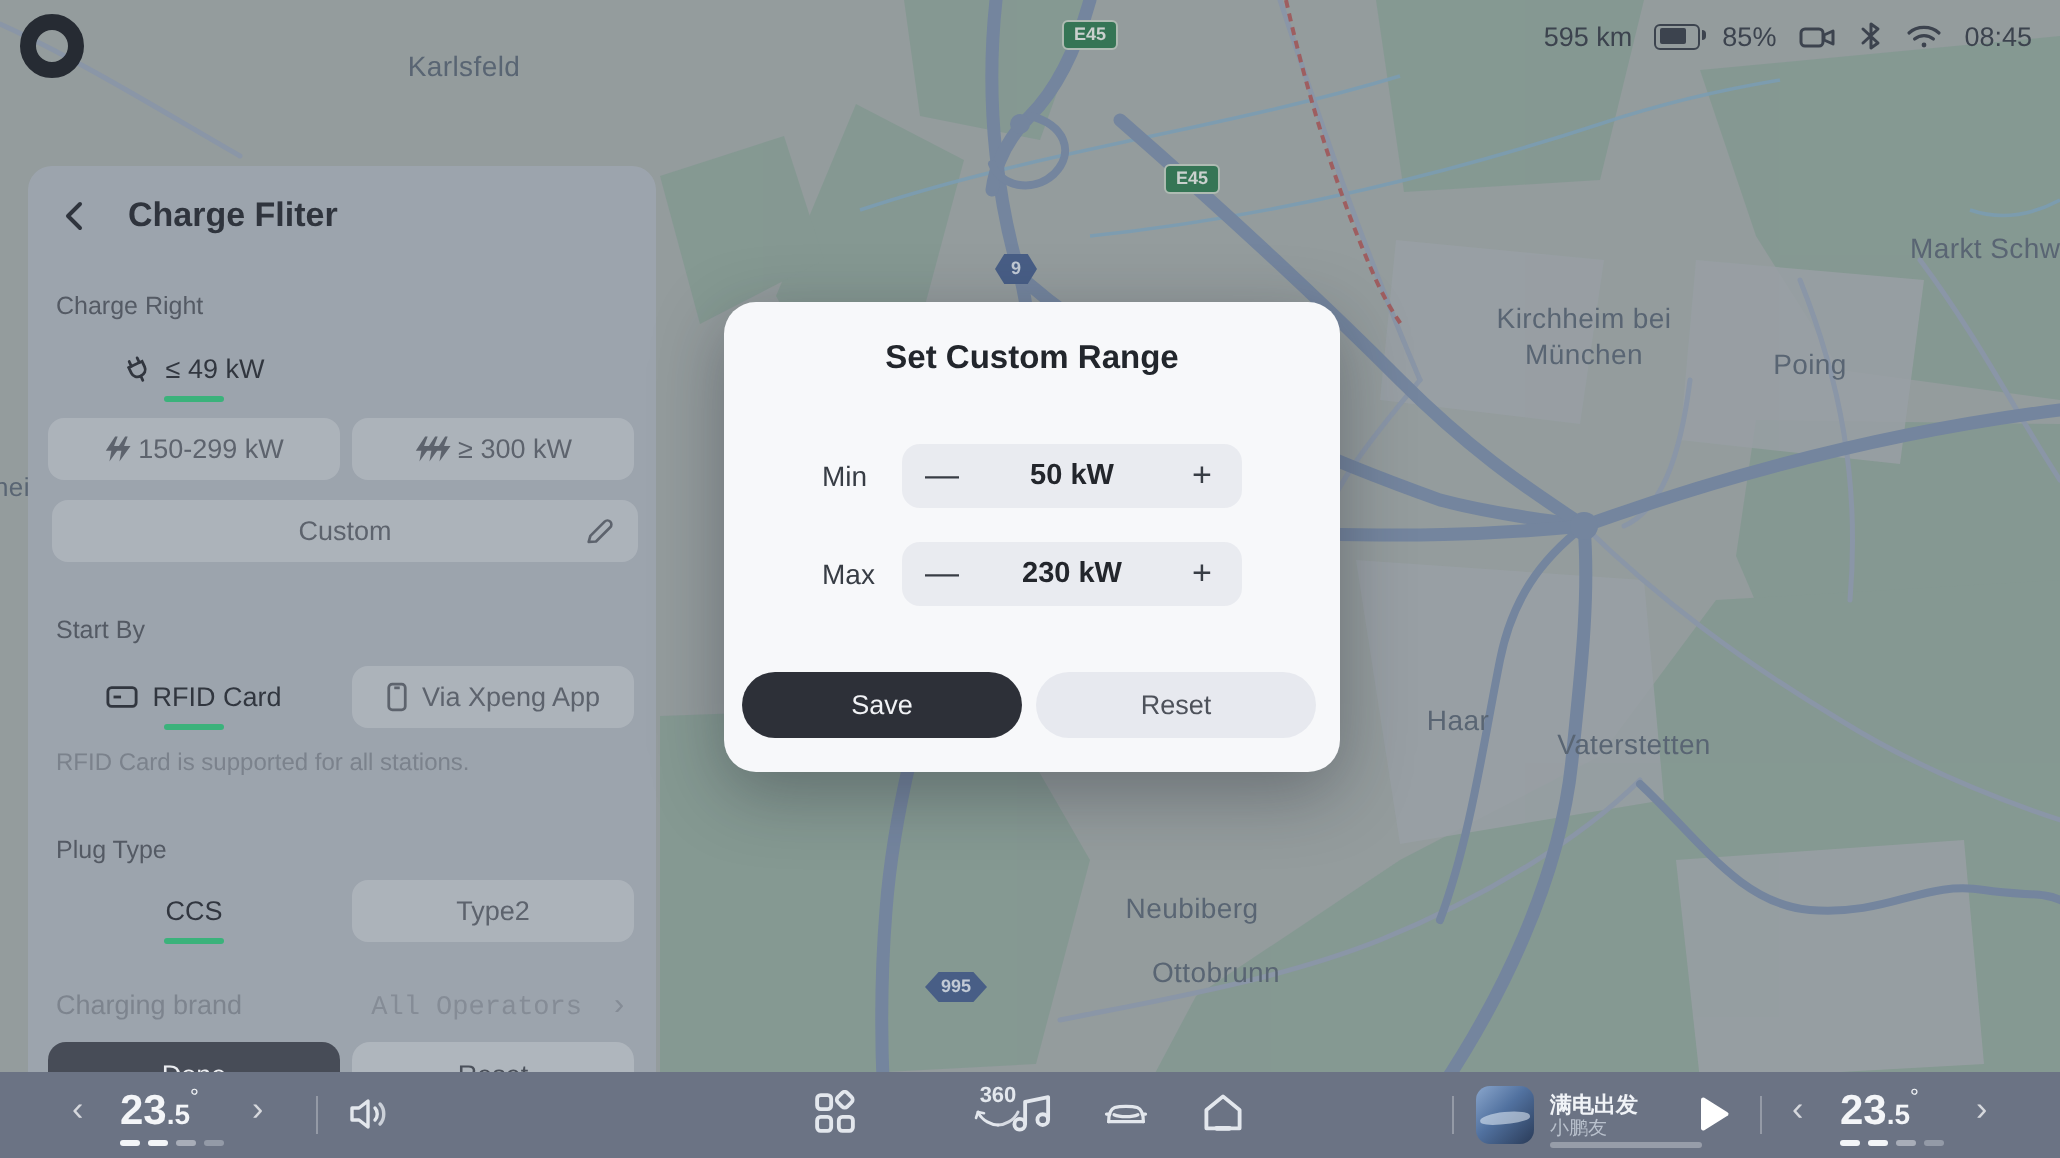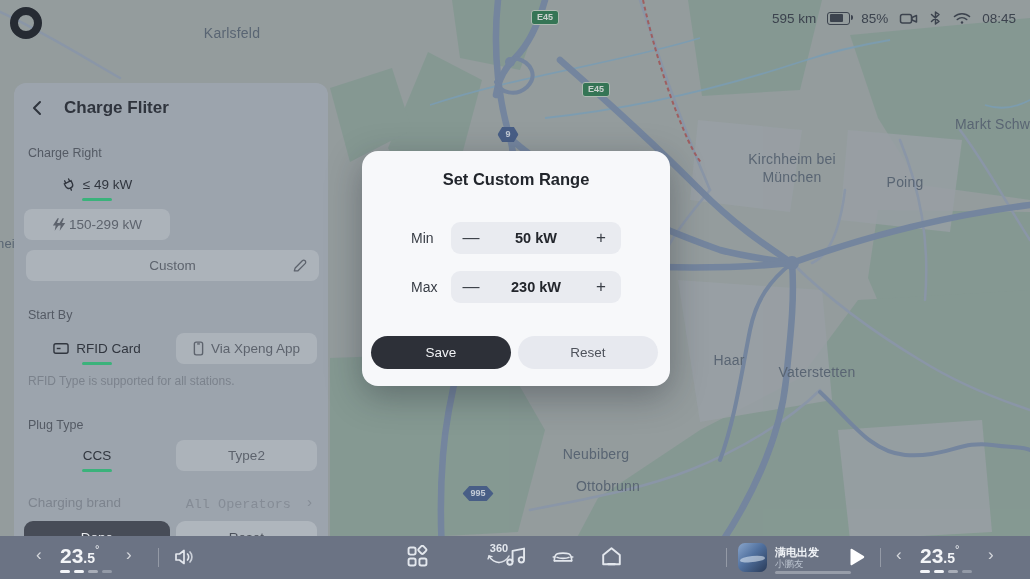--- a/index.html
+++ b/index.html
@@ -228,20 +228,34 @@
       <span class="ic bolts">
         <svg width="9" height="13" viewBox="0 0 10 14" fill="currentColor">
             <path d="M6.2 0 L1 8 H4.1 L3 14 L9.2 5.3 H5.6 L7.6 0 Z"></path>
           </svg>
         <svg width="9" height="13" viewBox="0 0 10 14" fill="currentColor">
             <path d="M6.2 0 L1 8 H4.1 L3 14 L9.2 5.3 H5.6 L7.6 0 Z"></path>
           </svg>
       </span>
       <span>150-299 kW</span>
     </div>
+    <div class="opt" style="left:162px;top:126px;width:141px">
+      <span class="ic bolts">
+        <svg width="9" height="13" viewBox="0 0 10 14" fill="currentColor">
+            <path d="M6.2 0 L1 8 H4.1 L3 14 L9.2 5.3 H5.6 L7.6 0 Z"></path>
+          </svg>
+        <svg width="9" height="13" viewBox="0 0 10 14" fill="currentColor">
+            <path d="M6.2 0 L1 8 H4.1 L3 14 L9.2 5.3 H5.6 L7.6 0 Z"></path>
+          </svg>
+        <svg width="9" height="13" viewBox="0 0 10 14" fill="currentColor">
+            <path d="M6.2 0 L1 8 H4.1 L3 14 L9.2 5.3 H5.6 L7.6 0 Z"></path>
+          </svg>
+      </span>
+      <span>≥ 300 kW</span>
+    </div>
 
     <div class="opt" style="left:12px;top:167px;width:293px">
       <span>Custom</span>
       <span style="position:absolute;right:12px;top:8px">
         <svg width="15" height="15" viewBox="0 0 16 16" fill="none" stroke="currentColor" stroke-width="1.4" stroke-linejoin="round">
           <path d="M2.5 13.8 L3.4 10.6 L11 3 C11.8 2.2 13.2 2.2 14 3 C14.8 3.8 14.8 5.2 14 6 L6.4 13.6 Z"></path>
         </svg>
       </span>
     </div>
 
@@ -260,21 +274,21 @@
     <div class="opt" style="left:162px;top:250px;width:141px">
       <span class="ic">
         <svg width="11" height="15" viewBox="0 0 12 16" fill="none" stroke="currentColor" stroke-width="1.5" stroke-linejoin="round">
           <rect x="1.5" y="1" width="9" height="14" rx="2"></rect>
           <path d="M4.5 3 H7.5"></path>
         </svg>
       </span>
       <span>Via Xpeng App</span>
     </div>
 
-    <div class="note" style="top:291px">RFID Type is supported for all stations.</div>
+    <div class="note" style="top:291px">RFID Card is supported for all stations.</div>
 
     <div class="sec-label" style="left:14px;top:335px">Plug Type</div>
 
     <div class="opt selected" style="left:10px;top:357px;width:146px">
       <span>CCS</span>
       <span class="ul"></span>
     </div>
     <div class="opt" style="left:162px;top:357px;width:141px">
       <span>Type2</span>
     </div>

